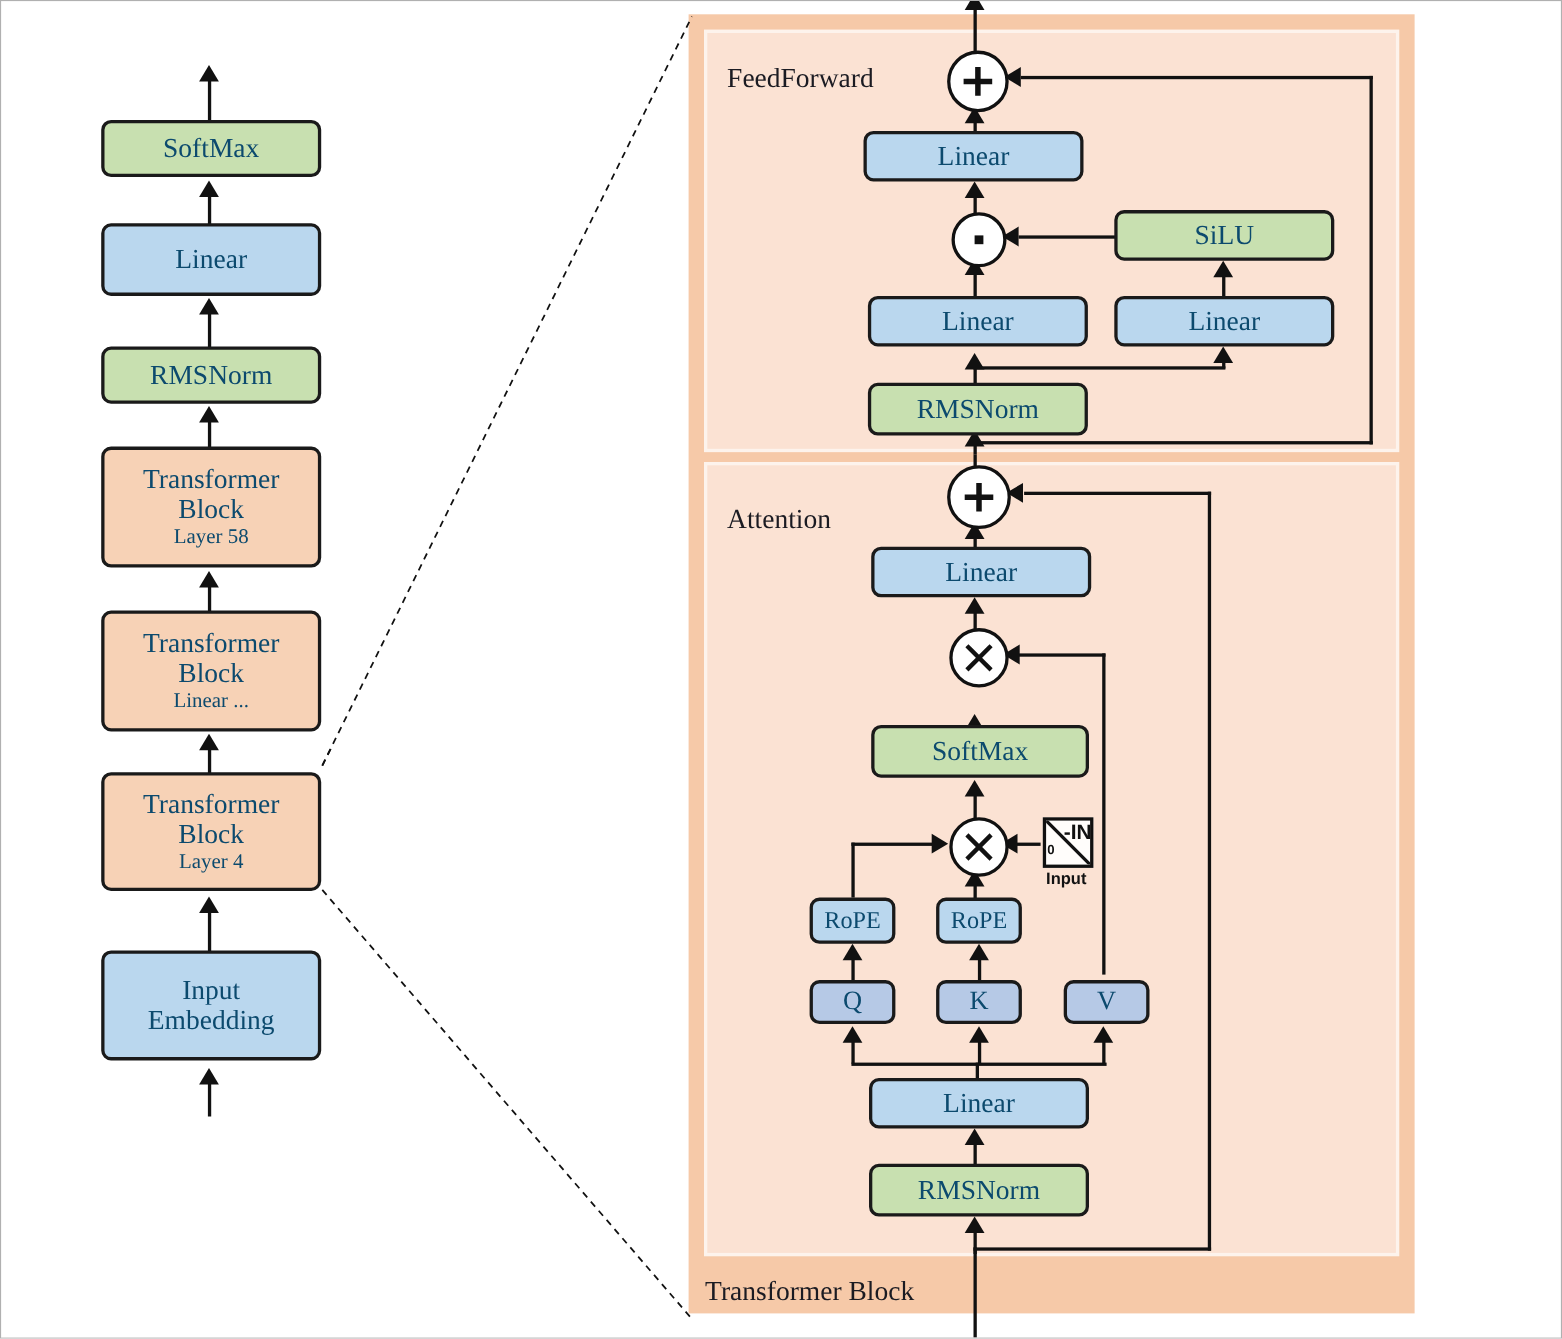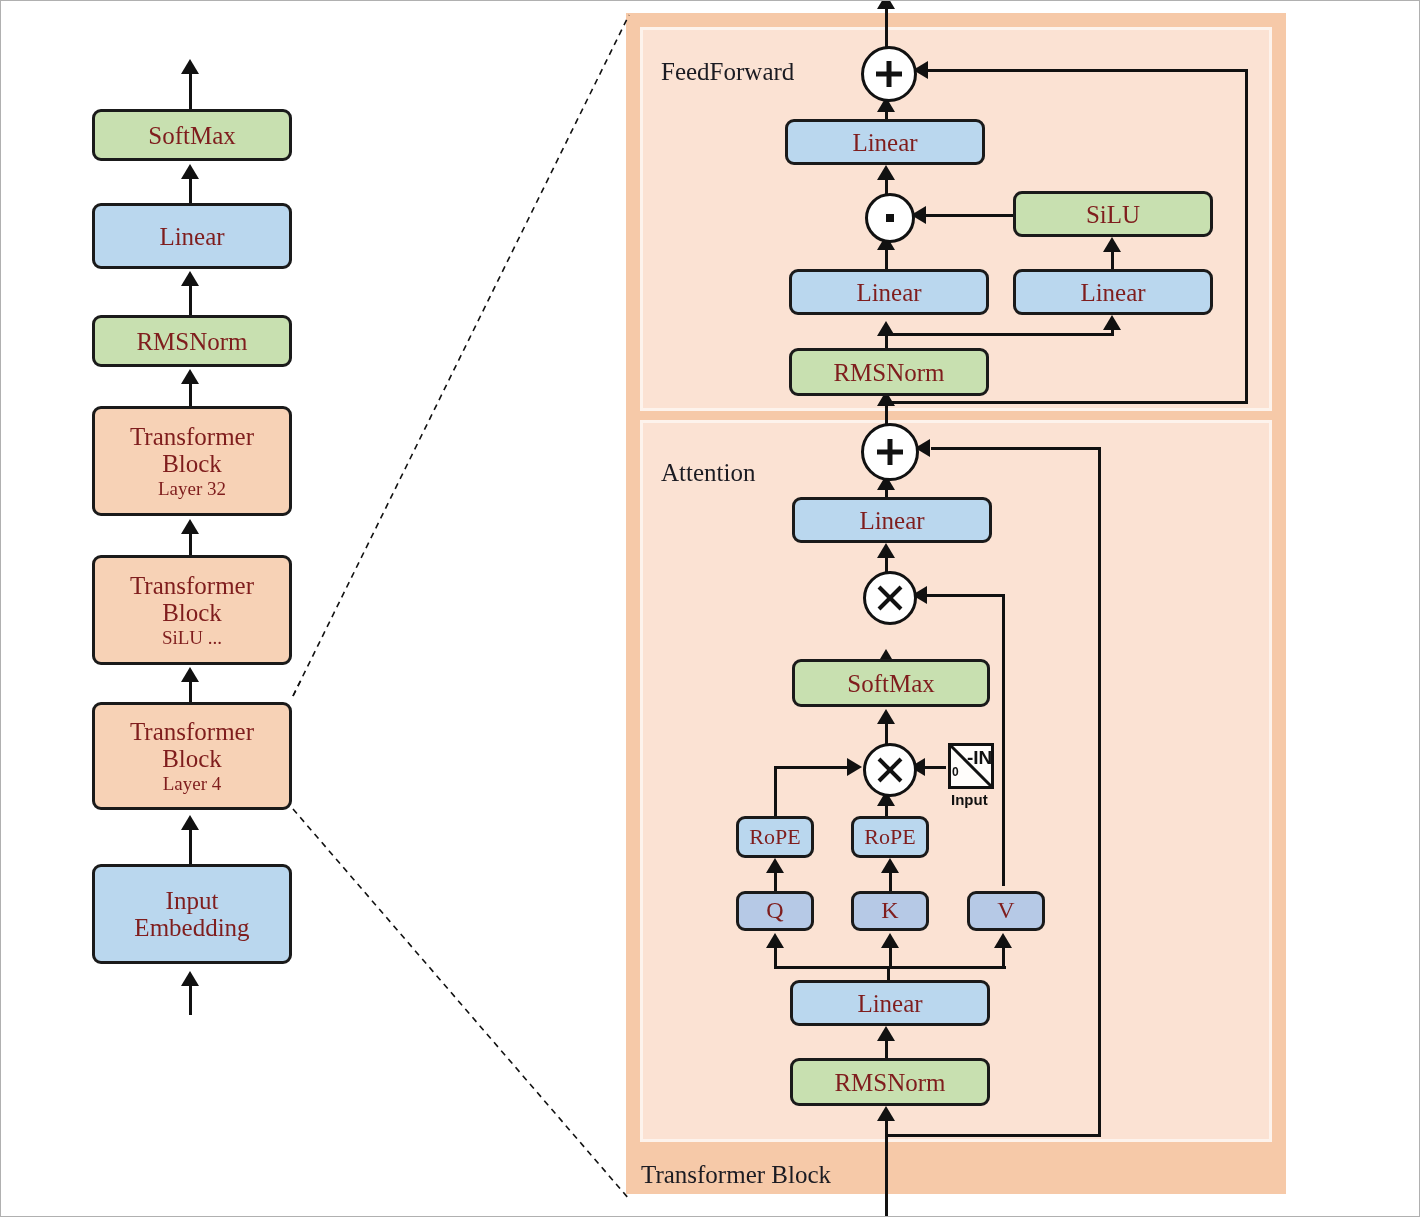--- a/index.html
+++ b/index.html
@@ -16,21 +16,21 @@
   .node{
     position:absolute;
     box-sizing:border-box;
     border:3px solid #1a1a1a;
     border-radius:9px;
     display:flex;
     flex-direction:column;
     align-items:center;
     justify-content:center;
     text-align:center;
-    color:#7f1d1d;
+    color:#0c4a6e;
     line-height:1.08;
     z-index:6;
   }
   .green{background:#c8e0b0;}
   .blue{background:#bad7ee;}
   .blue2{background:#b6c9e6;}
   .orange{background:#f7d2b6;}
 
   .node .main{font-size:25px;}
   .node .sub{font-size:19px;margin-top:2px;}
@@ -137,30 +137,30 @@
   <div class="node green" style="left:91px;top:314px;width:200px;height:52px;">
     <span class="main">RMSNorm</span>
   </div>
 
   <div class="ln lnv" style="left:188px;top:380px;height:30px;"></div>
   <div class="ar ar-up" style="left:180px;top:368px;"></div>
 
   <div class="node orange" style="left:91px;top:405px;width:200px;height:110px;">
     <span class="main" style="white-space: pre-line;">Transformer
 Block</span>
-    <span class="sub">Layer 32</span>
+    <span class="sub">Layer 58</span>
   </div>
 
   <div class="ln lnv" style="left:188px;top:530px;height:28px;"></div>
   <div class="ar ar-up" style="left:180px;top:518px;"></div>
 
   <div class="node orange" style="left:91px;top:554px;width:200px;height:110px;">
     <span class="main" style="white-space: pre-line;">Transformer
 Block</span>
-    <span class="sub">SiLU ...</span>
+    <span class="sub">Linear ...</span>
   </div>
 
   <div class="ln lnv" style="left:188px;top:678px;height:28px;"></div>
   <div class="ar ar-up" style="left:180px;top:666px;"></div>
 
   <div class="node orange" style="left:91px;top:701px;width:200px;height:108px;">
     <span class="main" style="white-space: pre-line;">Transformer
 Block</span>
     <span class="sub">Layer 4</span>
   </div>

